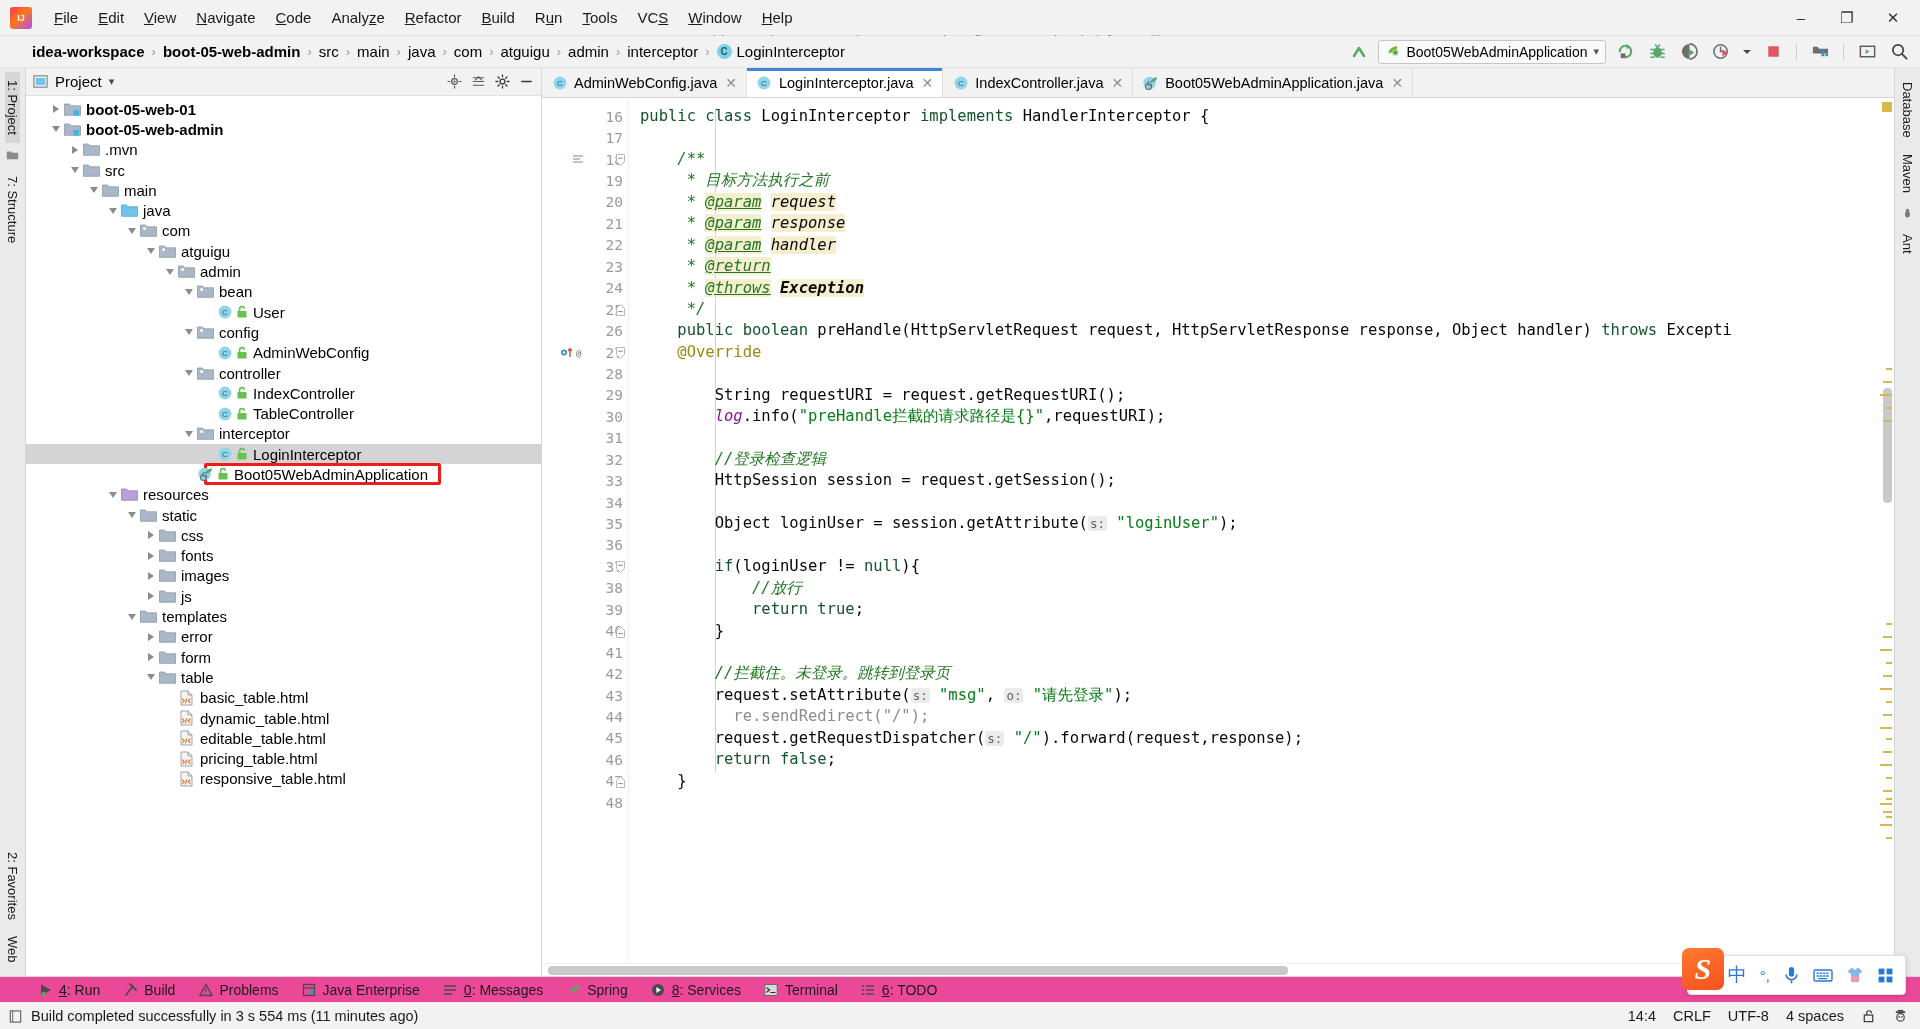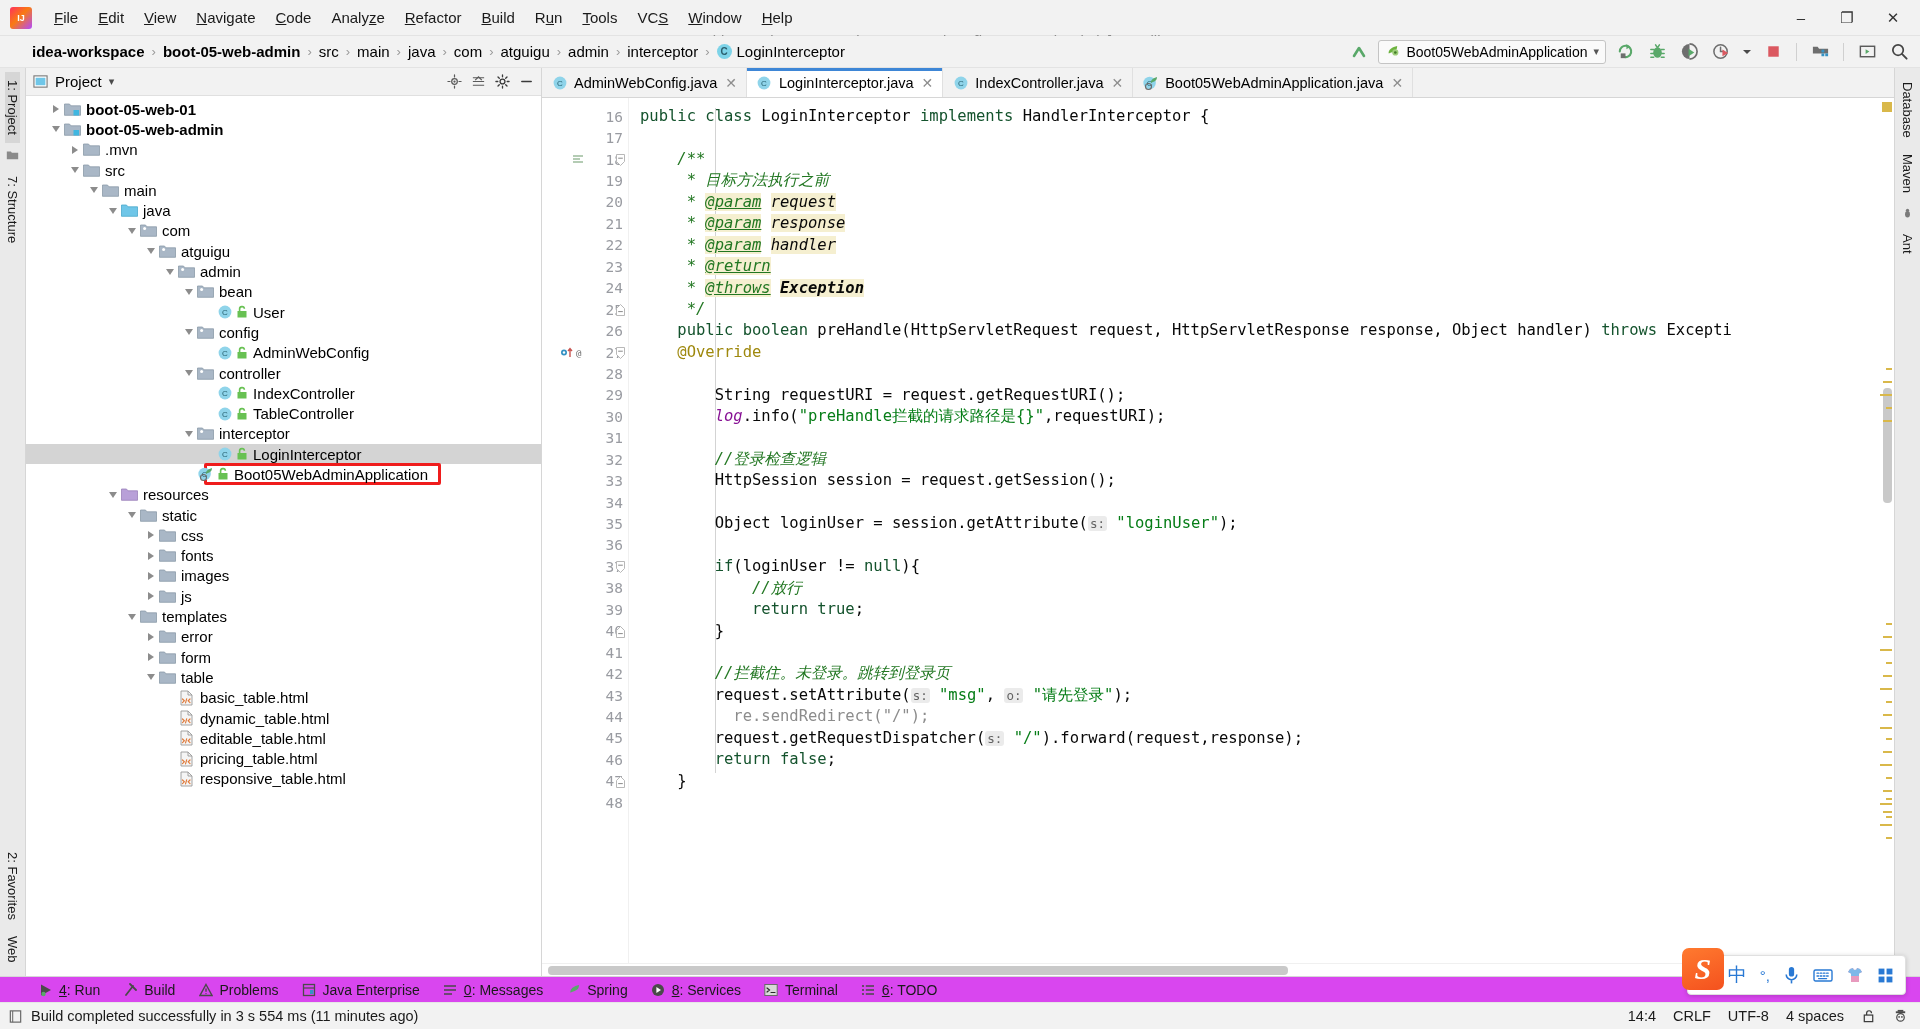--- a/index.html
+++ b/index.html
@@ -184,21 +184,21 @@
   .markers { position: absolute; right: 0; top: 0; bottom: 0; width: 14px; }
   .marker { position: absolute; right: 2px; width: 10px; height: 2px; background: #d9b84a; }
   .vthumb { position: absolute; right: 2px; width: 9px; border-radius: 4px; background: #c9c9c9; }
   .ed-hscroll {
     height: 13px; background: #fff; flex: none; position: relative; border-top: 1px solid #f0f0f0;
   }
   .hthumb { position: absolute; left: 2px; height: 9px; top: 2px; border-radius: 4px; background: #c9c9c9; }
 
   
   .toolwins {
-    height: 26px; background: #d946ef; display: flex; align-items: center;
+    height: 26px; background: #ec4899; display: flex; align-items: center;
     border-top: 1px solid #d6d6d6; padding-left: 26px; flex: none; gap: 0;
   }
   .tw {
     display: flex; align-items: center; gap: 5px; padding: 0 11px;
     font-size: 14px; color: #1a1a1a; white-space: nowrap; height: 100%;
   }
   .tw u { text-decoration: underline; }
 
   
   .statusbar {

